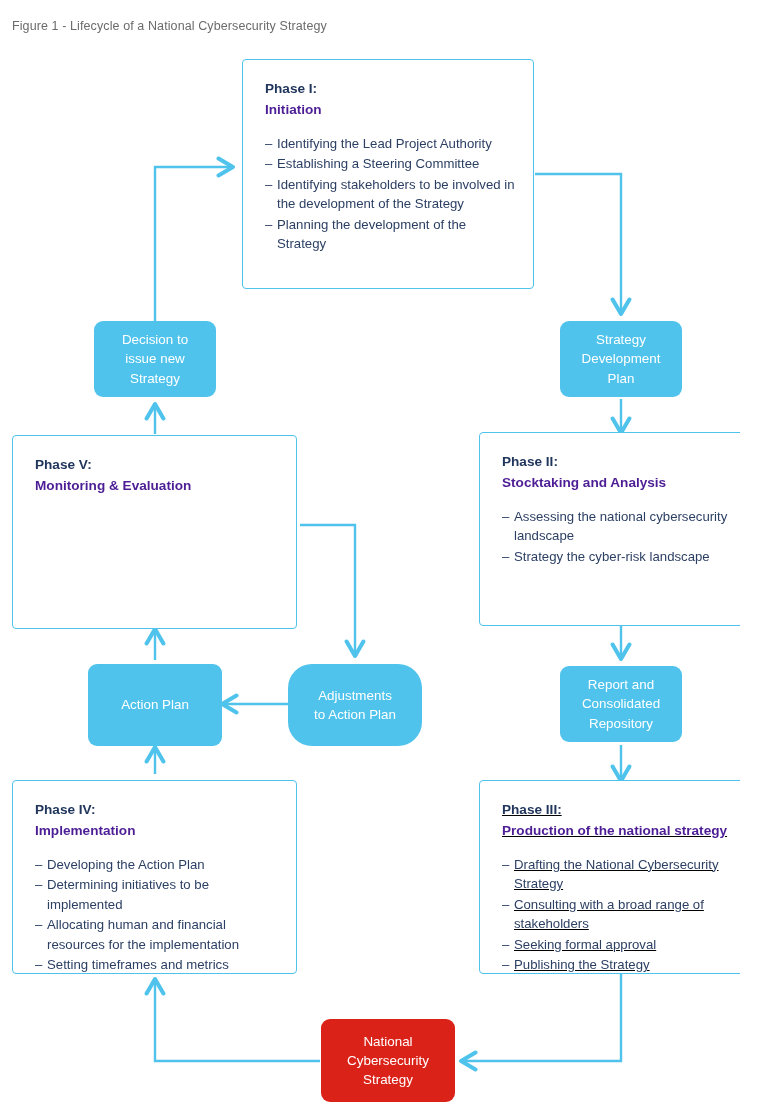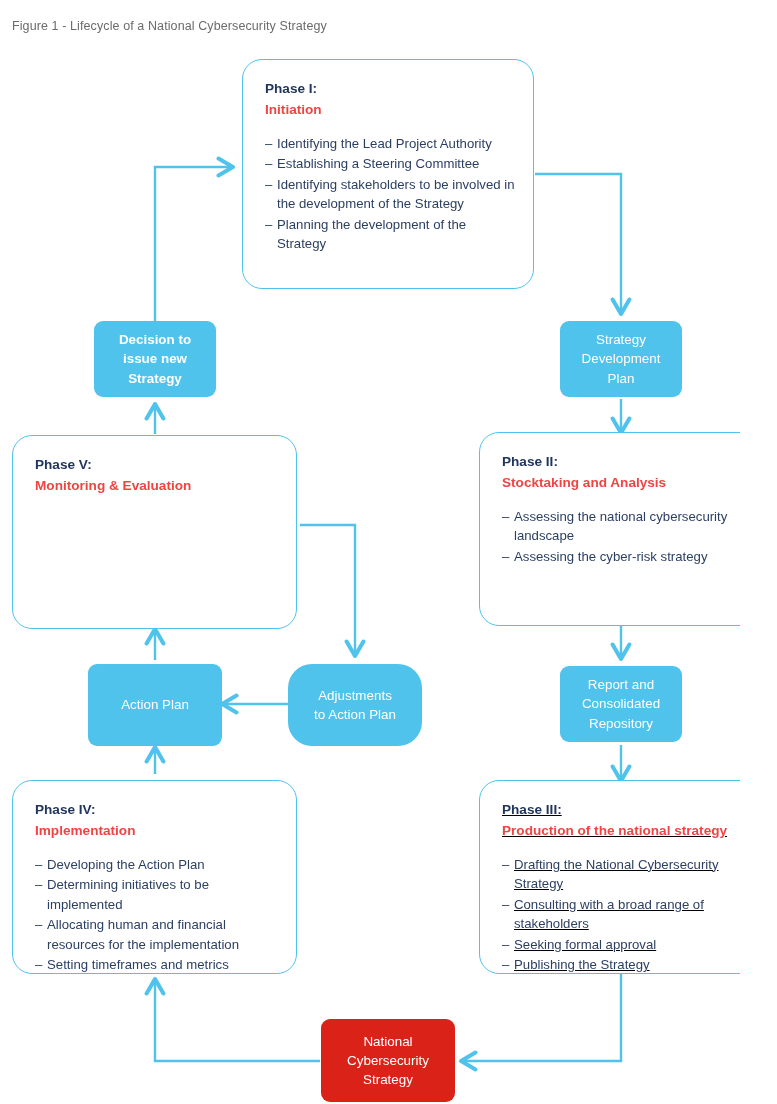--- a/index.html
+++ b/index.html
@@ -12,29 +12,29 @@
   #wires{position:absolute;left:0;top:0;width:777px;height:1104px;}
 
   .caption{
     position:absolute;left:12px;top:10px;
     font-size:12.5px;color:#6b6b6b;letter-spacing:.1px;white-space:nowrap;
   }
 
   
   .phase{
     position:absolute;box-sizing:border-box;
-    background:#ffffff;border:1.6px solid #4FC3EC;border-radius:20px;
+    background:#ffffff;border:1.6px solid #4FC3EC;border-radius:4px;
     padding:20px 18px 14px 22px;
   }
   .phase .ttl{
     font-size:13.6px;font-weight:bold;color:#21365c;line-height:1.38;
     margin:0 0 2px 0;
   }
   .phase .sub{
-    font-size:13.6px;font-weight:bold;color:#ef4444;line-height:1.38;
+    font-size:13.6px;font-weight:bold;color:#4c1d95;line-height:1.38;
     margin:0 0 14px 0;
   }
   .phase ul{list-style:none;margin:0;padding:0;}
   .phase li{
     position:relative;padding-left:12px;margin-bottom:1px;
     font-size:13.2px;color:#2b3f63;line-height:1.48;
   }
   .phase li::before{
     content:"\2013";position:absolute;left:0;top:0;color:#2b3f63;
   }
@@ -100,21 +100,21 @@
       <li>Identifying stakeholders to be involved in the development of the Strategy</li>
       <li>Planning the development of the Strategy</li>
     </ul>
   </div>
 
   <div class="phase" style="left:479px;top:423px;width:285px;height:194px;">
     <div class="ttl">Phase II:</div>
     <div class="sub">Stocktaking and Analysis</div>
     <ul>
       <li>Assessing the national cybersecurity landscape</li>
-      <li>Assessing the cyber-risk strategy</li>
+      <li>Strategy the cyber-risk landscape</li>
     </ul>
   </div>
 
   <div class="phase" style="left:479px;top:771px;width:285px;height:194px;text-decoration:underline;">
     <div class="ttl">Phase III:</div>
     <div class="sub">Production of the national strategy</div>
     <ul>
       <li>Drafting the National Cybersecurity Strategy</li>
       <li>Consulting with a broad range of stakeholders</li>
       <li>Seeking formal approval</li>
@@ -131,21 +131,21 @@
       <li>Allocating human and financial resources for the implementation</li>
       <li>Setting timeframes and metrics</li>
     </ul>
   </div>
 
   <div class="phase" style="left:12px;top:426px;width:285px;height:194px;">
     <div class="ttl">Phase V:</div>
     <div class="sub">Monitoring &amp; Evaluation</div>
   </div>
 
-  <div class="pill" style="left:94px;top:312px;width:122px;height:76px;font-weight:bold;">
+  <div class="pill" style="left:94px;top:312px;width:122px;height:76px;">
     <span>Decision to<br>issue new<br>Strategy</span>
   </div>
 
   <div class="pill" style="left:560px;top:312px;width:122px;height:76px;">
     <span>Strategy<br>Development<br>Plan</span>
   </div>
 
   <div class="pill" style="left:560px;top:657px;width:122px;height:76px;">
     <span>Report and<br>Consolidated<br>Repository</span>
   </div>

